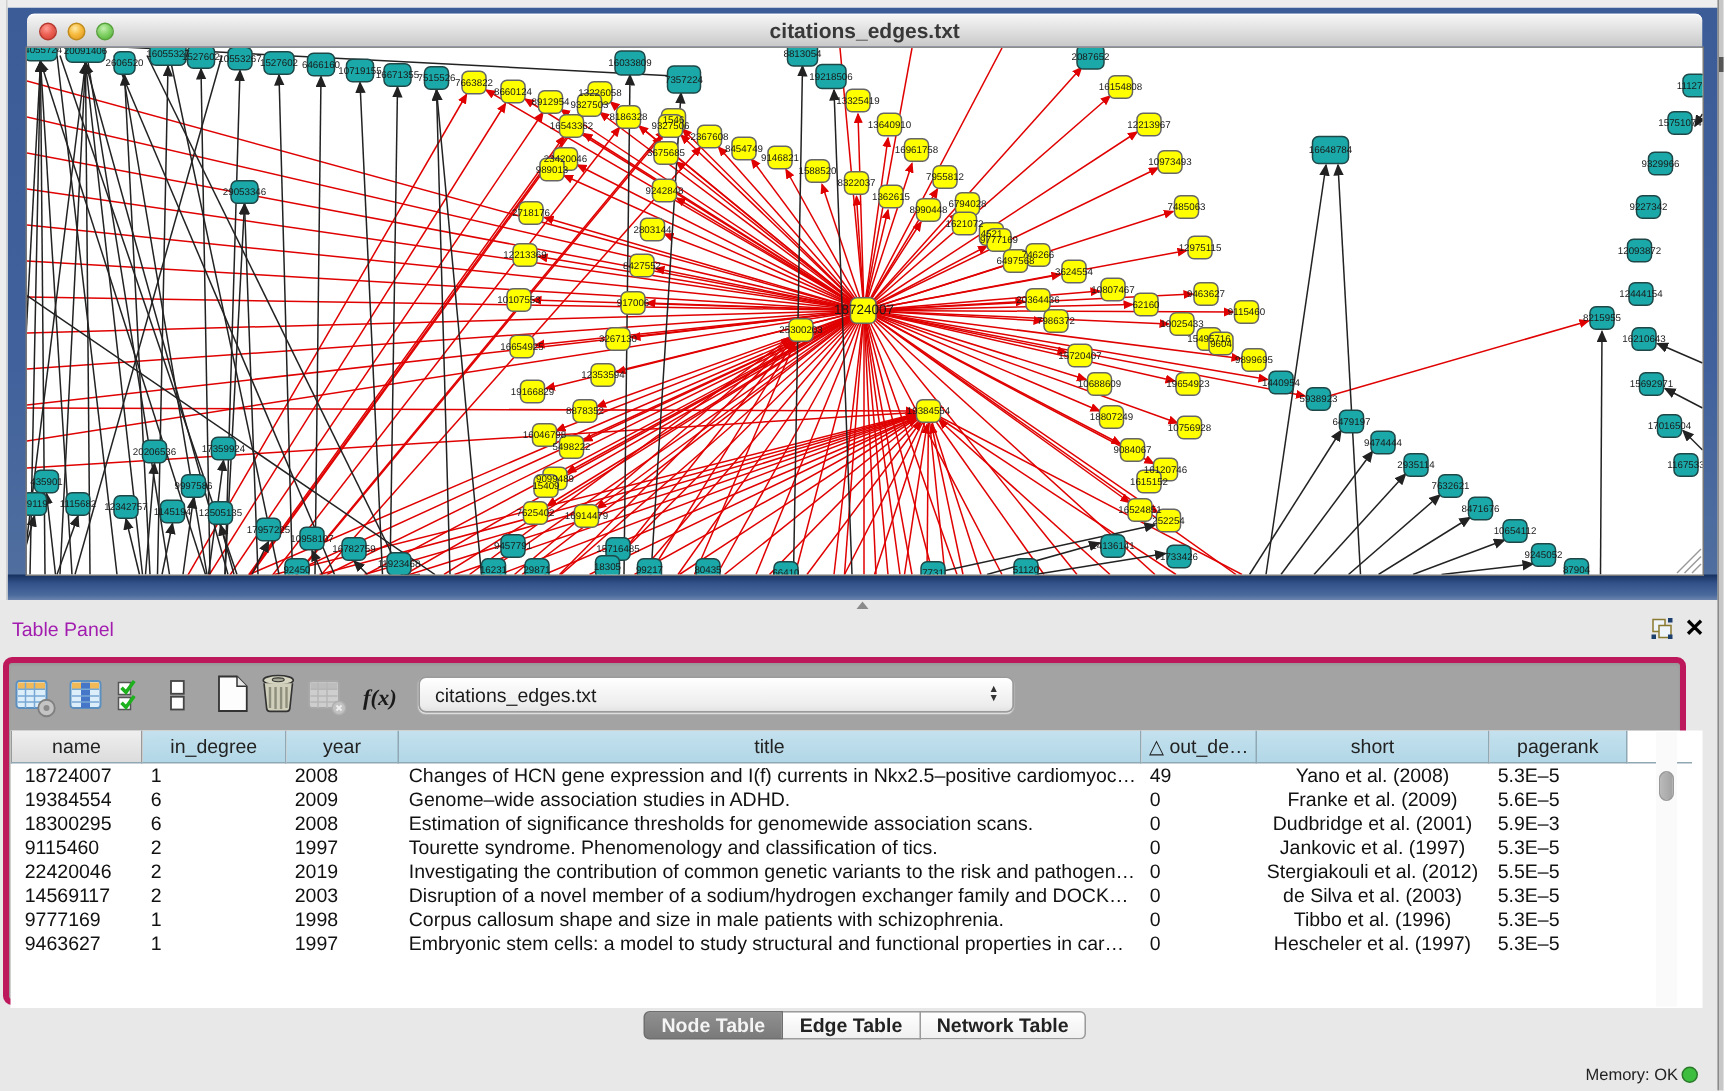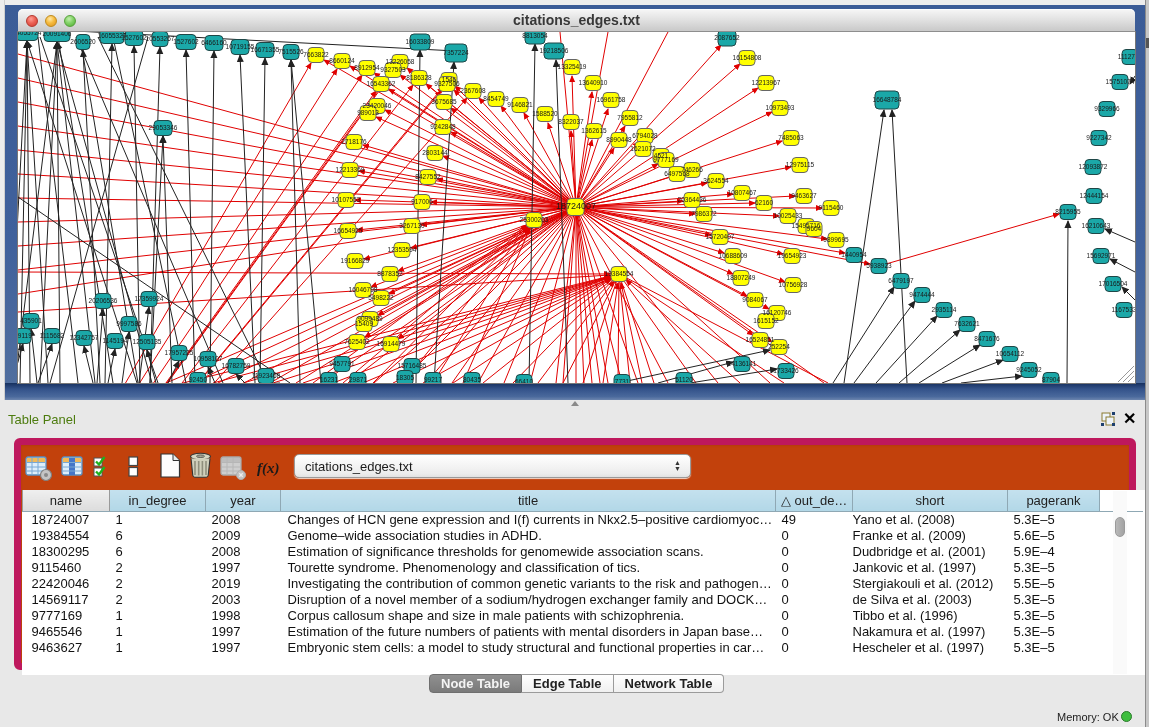--- a/index.html
+++ b/index.html
@@ -15,34 +15,34 @@
 #tl3{left:46px;background:radial-gradient(circle at 40% 30%,#c3efae,#83d268 45%,#5cb83e 85%);border:1px solid #57a13c}
 #graphborder{position:absolute;left:17px;top:31px;width:1119px;height:353px;background:#777}
 
 #redge{position:absolute;right:0;top:0;width:4px;height:727px;background:#c7c7c7;border-left:1px solid #8b8b8b}
 #redge .notch{position:absolute;left:0;top:38px;width:4px;height:10px;background:#555}
 #tedge{position:absolute;left:0;top:0;width:1149px;height:5px;background:#ededed}
 #ledge{position:absolute;left:0;top:0;width:5px;height:727px;background:#ededed;border-right:1px solid #cfcfcf}
 
 #panel{position:absolute;left:0;top:400px;width:1145px;height:327px;background:#e8e8e8}
 #grip{position:absolute;left:571px;top:1px;width:0;height:0;border-left:4px solid transparent;border-right:4px solid transparent;border-bottom:5px solid #8a8a8a}
-#ptitle{position:absolute;left:8px;top:12px;font-size:13px;color:#4d7c0f}
+#ptitle{position:absolute;left:8px;top:12px;font-size:13px;color:#a21caf}
 #pclose{position:absolute;left:1123px;top:9px;font-size:16px;font-weight:bold;color:#000}
-#inner{position:absolute;left:14px;top:38px;width:1122px;height:232px;border:7px solid #be185d;border-radius:6px;background:#c2410c;box-shadow:inset 0 1px 2px rgba(0,0,0,.08)}
+#inner{position:absolute;left:2px;top:38px;width:1122px;height:232px;border:4px solid #be185d;border-radius:6px;background:#a3a3a3;box-shadow:inset 0 1px 2px rgba(0,0,0,.08)}
 #toolbar{position:absolute;left:8px;top:8px;height:30px;width:1100px}
 #combo{position:absolute;left:273px;top:9px;width:397px;height:24px;border:1px solid #9a9a9a;border-radius:5px;background:linear-gradient(180deg,#ffffff,#ececec 85%,#e2e2e2);box-shadow:0 1px 1px rgba(255,255,255,.8)}
 #combo span{position:absolute;left:10px;top:4px;font-size:13px;color:#1a1a1a}
 #combo .ar{position:absolute;right:9px;top:5px;font-size:7px;color:#333;line-height:6px;text-align:center}
 #tablewrap{position:absolute;left:1px;top:45px;width:1128px;height:185px;background:#fff;overflow:hidden}
 table{border-collapse:collapse;table-layout:fixed;width:1120px;font-size:13px;color:#111}
 th{height:21px;font-weight:normal;font-size:13px;color:#222;background:linear-gradient(180deg,#c4e1ee,#b2d7e7);border-right:1px solid #8fa8b4;border-bottom:1px solid #8fa8b4;overflow:hidden;white-space:nowrap}
 th.c1{background:linear-gradient(180deg,#efefef,#dcdcdc);border-right:1px solid #9a9a9a;border-left:1px solid #9a9a9a}
 th.c8{background:#fff;border-right:none;border-bottom:1px solid #8fa8b4}
 td{height:16px;padding:0;overflow:hidden;white-space:nowrap}
-td.c1{padding-left:9px}td.c2{padding-left:6px}td.c3{padding-left:6px}td.c4{padding-left:7px}td.c5{padding-left:6px}td.c6{}td.c7{padding-left:6px}
+td.c1{padding-left:9px}td.c2{padding-left:6px}td.c3{padding-left:6px}td.c4{padding-left:7px}td.c5{padding-left:6px}td.c6{text-align:center}td.c7{padding-left:6px}
 #vsb{position:absolute;right:2px;top:46px;width:14px;height:183px;background:#fafafa}
 #vsb .thumb{position:absolute;left:2px;top:26px;width:10px;height:20px;border-radius:5px;background:linear-gradient(90deg,#b9b9b9,#a3a3a3);border:1px solid #9a9a9a}
 #tabs{position:absolute;left:429px;top:274px;height:19px;display:flex;font-size:13px;font-weight:bold}
 #tabs div{height:19px;line-height:18px;padding:0 11px;border:1px solid #9b9b9b;border-left:none;background:linear-gradient(180deg,#ffffff,#f0f0f0);color:#222}
 #tabs div.sel{background:linear-gradient(180deg,#909090,#7a7a7a);color:#f4f4f4;border-color:#6f6f6f;border-radius:4px 0 0 4px;border-left:1px solid #6f6f6f}
 #tabs div.last{border-radius:0 4px 4px 0}
 #mem{position:absolute;left:1057px;top:311px;font-size:11px;color:#222}
 #memdot{position:absolute;left:1121px;top:311px;width:11px;height:11px;border-radius:50%;background:#3ebe3e;border:1px solid #2b7a2b}
 </style></head>
 <body>
@@ -688,21 +688,21 @@
                 <td class="c7">5.6E–5</td>
                 <td class="c8"></td>
               </tr>
 <tr>
                 <td class="c1">18300295</td>
                 <td class="c2">6</td>
                 <td class="c3">2008</td>
                 <td class="c4">Estimation of significance thresholds for genomewide association scans.</td>
                 <td class="c5">0</td>
                 <td class="c6">Dudbridge et al. (2001)</td>
-                <td class="c7">5.9E–4</td>
+                <td class="c7">5.9E–3</td>
                 <td class="c8"></td>
               </tr>
 <tr>
                 <td class="c1">9115460</td>
                 <td class="c2">2</td>
                 <td class="c3">1997</td>
                 <td class="c4">Tourette syndrome. Phenomenology and classification of tics.</td>
                 <td class="c5">0</td>
                 <td class="c6">Jankovic et al. (1997)</td>
                 <td class="c7">5.3E–5</td>
@@ -728,30 +728,20 @@
                 <td class="c7">5.3E–5</td>
                 <td class="c8"></td>
               </tr>
 <tr>
                 <td class="c1">9777169</td>
                 <td class="c2">1</td>
                 <td class="c3">1998</td>
                 <td class="c4">Corpus callosum shape and size in male patients with schizophrenia.</td>
                 <td class="c5">0</td>
                 <td class="c6">Tibbo et al. (1996)</td>
-                <td class="c7">5.3E–5</td>
-                <td class="c8"></td>
-              </tr>
-<tr>
-                <td class="c1">9465546</td>
-                <td class="c2">1</td>
-                <td class="c3">1997</td>
-                <td class="c4">Estimation of the future numbers of patients with mental disorders in Japan base…</td>
-                <td class="c5">0</td>
-                <td class="c6">Nakamura et al. (1997)</td>
                 <td class="c7">5.3E–5</td>
                 <td class="c8"></td>
               </tr>
 <tr>
                 <td class="c1">9463627</td>
                 <td class="c2">1</td>
                 <td class="c3">1997</td>
                 <td class="c4">Embryonic stem cells: a model to study structural and functional properties in car…</td>
                 <td class="c5">0</td>
                 <td class="c6">Hescheler et al. (1997)</td>

